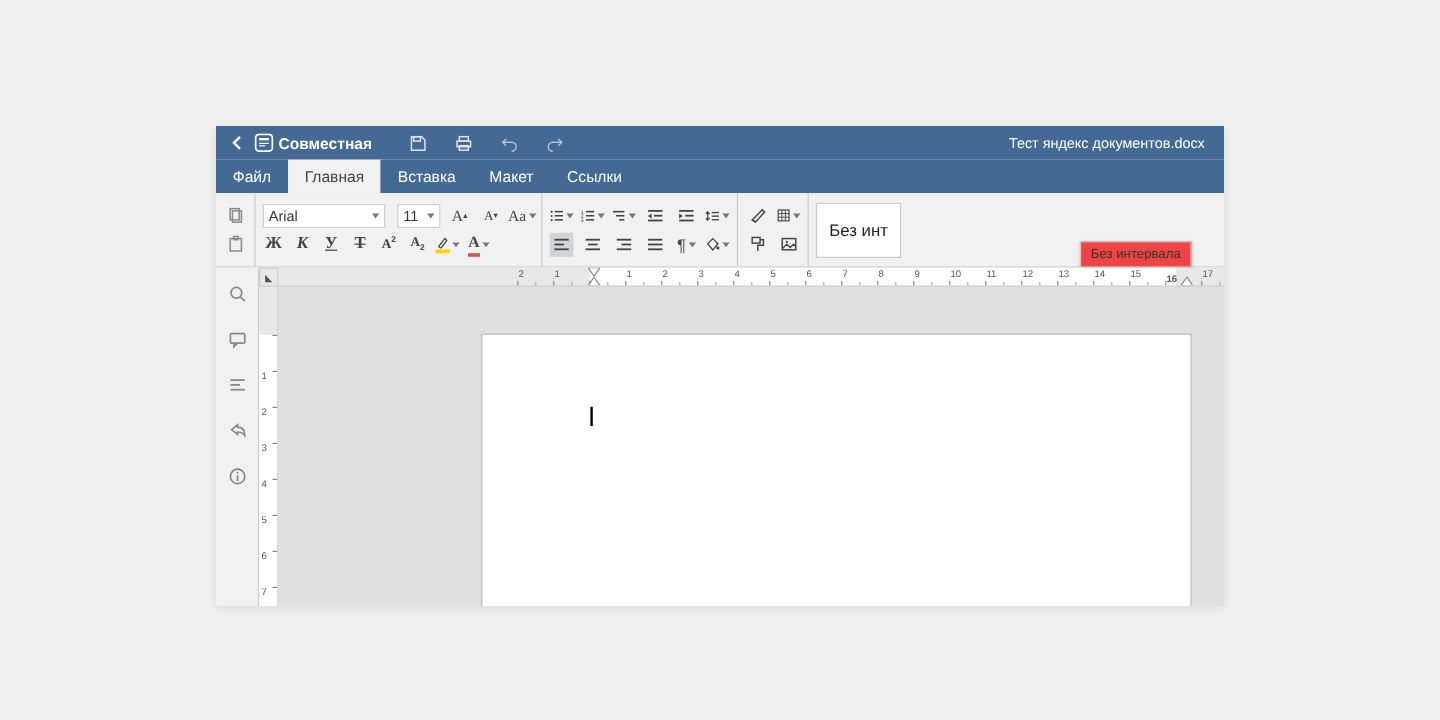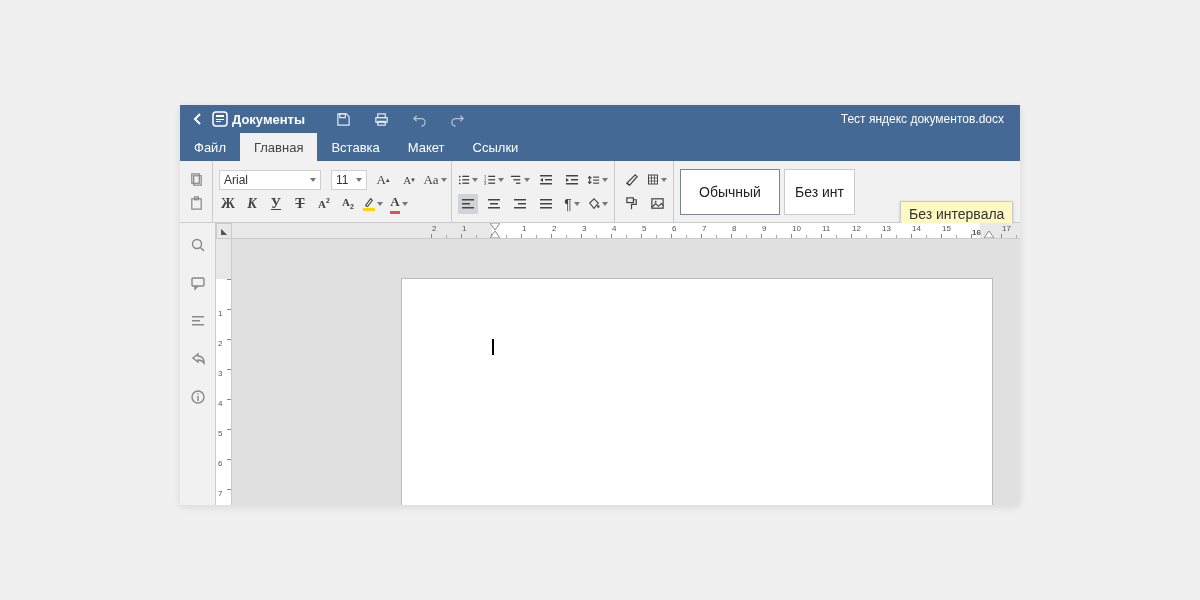--- a/index.html
+++ b/index.html
@@ -28,21 +28,21 @@
 .sel { height:20px; border:1px solid #cfcfcf; background:#fff; display:flex; align-items:center; padding:0 4px; font-size:12px; color:#333; }
 .sel.font { width:102px; }
 .sel.size { width:36px; margin-left:4px; }
 .sel .car { margin-left:auto; }
 .txtbtn { font-family: 'Times New Roman', serif; font-weight:bold; font-size:14px; color:#444; width:18px; text-align:center; cursor:pointer; }
 .style-gallery { display:flex; align-items:center; padding: 0 0 0 6px; gap:4px; }
 .style-card { height:46px; border:1px solid #cbcbcb; background:#fff; display:flex; align-items:center; padding:0 10px; font-size:14px; color:#222; cursor:pointer; min-width:100px; justify-content:center; }
 .style-card.active { border:1px solid #7d858c; }
 .style-card.big { font-size:22px; font-weight:bold; min-width:60px; }
 
-.tooltip { position:absolute; background:#fef9c3; border:1px solid #cbcbcb; padding:4px 8px; font-size:14px; color:#333; box-shadow:0 1px 3px rgba(0,0,0,.2); }
+.tooltip { position:absolute; background:#ef4444; border:1px solid #cbcbcb; padding:4px 8px; font-size:11px; color:#333; box-shadow:0 1px 3px rgba(0,0,0,.2); }
 
 .workspace { display:flex; height: calc(100% - 118px); background:#eee; }
 .sidenav { width:36px; background:#f1f1f1; border-right:1px solid #cbcbcb; display:flex; flex-direction:column; align-items:center; padding-top:12px; gap:18px; }
 .sidenav .ibtn { color:#7d7d7d; }
 
 .ruler-corner { width:16px; height:16px; background:#e8e8e8; border:1px solid #cbcbcb; display:flex; align-items:center; justify-content:center; font-size:8px; color:#555; }
 .rulearea { flex:1; display:flex; flex-direction:column; }
 .hruler-wrap { display:flex; height:16px; }
 .hruler { flex:1; height:16px; background:#e8e8e8; border-bottom:1px solid #cbcbcb; position:relative; font-size:8px; color:#555; overflow:hidden; }
 .hruler .white { position:absolute; left:260px; right:40px; top:0; bottom:0; background:#fff; }
@@ -72,21 +72,21 @@
           <path d="M8 1 L3 6 L8 11" stroke="#fff" stroke-width="2" fill="none"></path>
         </svg>
     </span>
     <span class="logo">
       <svg width="16" height="16" viewBox="0 0 16 16">
           <rect x="1" y="1" width="14" height="14" rx="3" fill="none" stroke="#fff" stroke-width="1.5"></rect>
           <rect x="4" y="4" width="8" height="2" fill="#fff"></rect>
           <rect x="4" y="8" width="8" height="1" fill="#fff"></rect>
           <rect x="4" y="10" width="5" height="1" fill="#fff"></rect>
         </svg>
-      <span>Документы</span>
+      <span>Совместная</span>
     </span>
     <span class="qa">
       <span class="ibtn">
         <svg width="15" height="15" viewBox="0 0 16 16">
             <path d="M2 2h9l3 3v9H2z" fill="none" stroke="#fff" stroke-width="1.3"></path>
             <rect x="4" y="2" width="6" height="4" fill="none" stroke="#fff" stroke-width="1.3"></rect>
           </svg>
       </span>
       <span class="ibtn">
         <svg width="15" height="15" viewBox="0 0 16 16">
@@ -297,21 +297,20 @@
             <svg width="15" height="15" viewBox="0 0 16 16">
               <rect x="2" y="3" width="12" height="10" fill="none" stroke="#444" stroke-width="1.3"></rect>
               <circle cx="6" cy="6" r="1" fill="#444"></circle>
               <path d="M2 12 L6 8 L9 11 L12 8 L14 10" fill="none" stroke="#444" stroke-width="1.2"></path>
             </svg>
           </span>
       </div>
     </div>
 
     <div class="style-gallery">
-      <div class="style-card active">Обычный</div>
       <div class="style-card" style="min-width:70px;">Без инт</div>
     </div>
   </div>
 
   <div class="tooltip" style="left:720px; top:96px;">
     <span>Без интервала</span>
   </div>
 
   <div class="workspace">
     <div class="sidenav">

